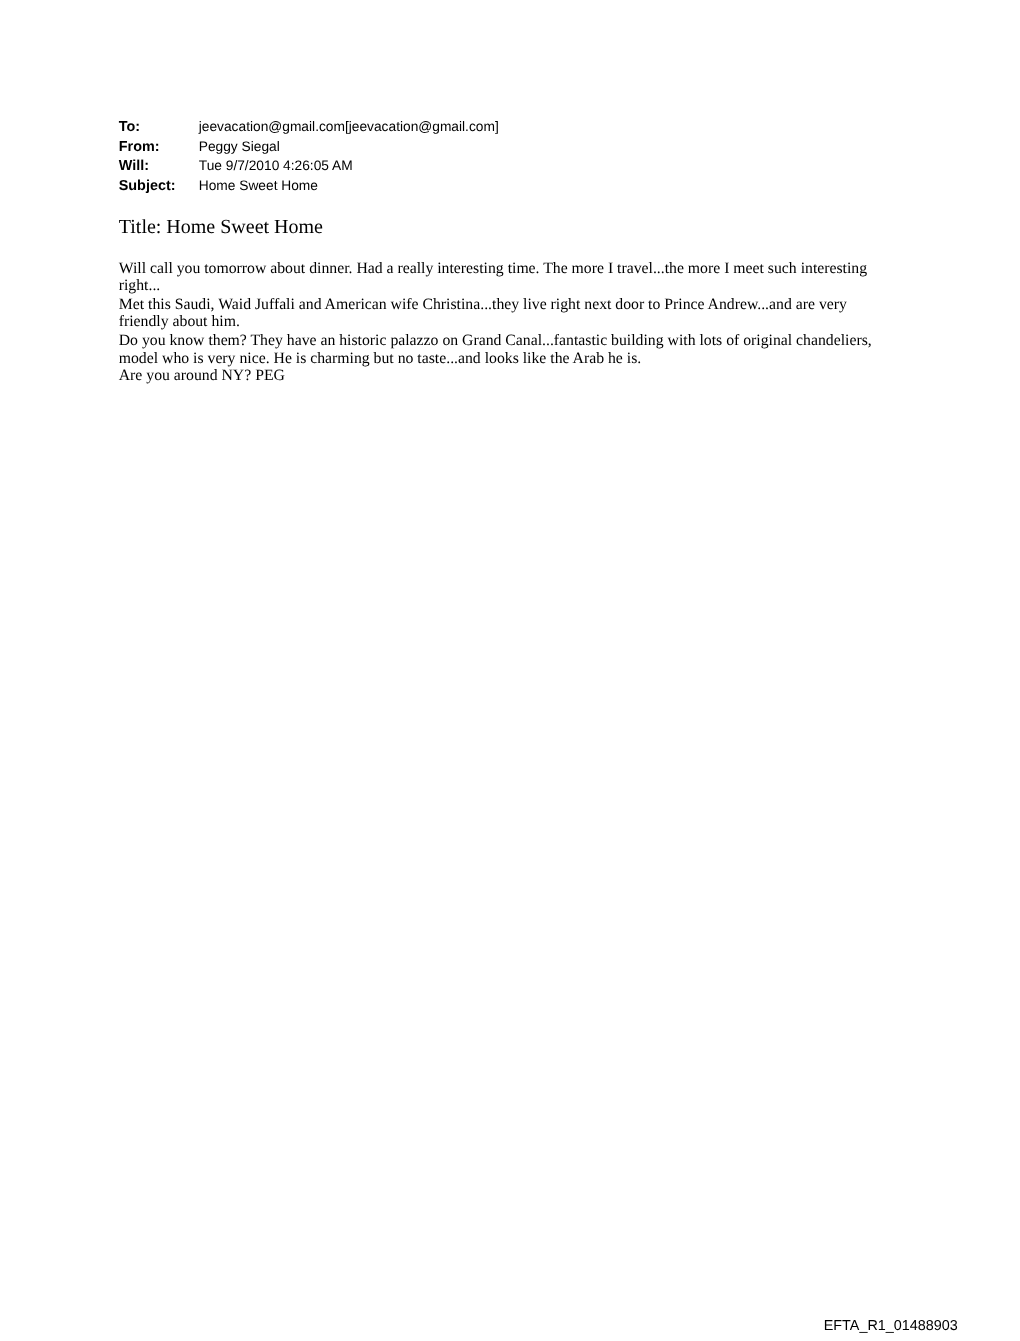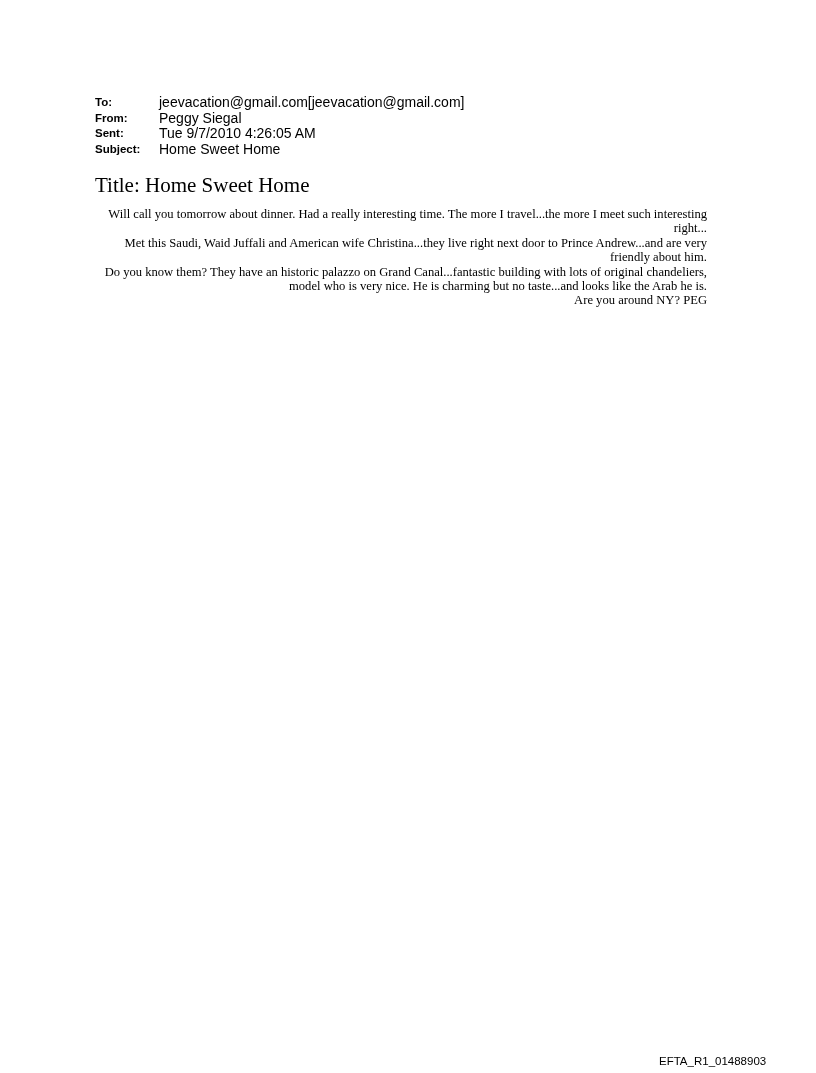--- a/index.html
+++ b/index.html
@@ -35,50 +35,49 @@
   .hdr-label {
     font-family: "Liberation Sans", sans-serif;
     font-size: 11.5px;
     font-weight: bold;
     width: 64px;
     flex: 0 0 64px;
     color: #000;
   }
   .hdr-value {
     font-family: "Liberation Sans", sans-serif;
-    font-size: 14px;
+    font-size: 11px;
     font-weight: normal;
     color: #000;
     white-space: nowrap;
   }
   
   .doc-title {
     position: absolute;
     left: 95px;
     top: 173px;
     font-family: "Liberation Serif", serif;
-    font-size: 21px;
+    font-size: 16px;
     color: #000;
     white-space: nowrap;
   }
   
   .body-text {
     position: absolute;
     left: 95px;
     top: 207px;
     width: 612px;
     font-family: "Liberation Serif", serif;
     font-size: 12.6px;
     line-height: 14.4px;
     color: #000;
   }
   .body-text p {
     margin: 0;
     padding: 0;
-    text-align: right;
   }
   
   .bates {
     position: absolute;
     left: 659px;
     top: 1055px;
     font-family: "Liberation Sans", sans-serif;
     font-size: 11.5px;
     color: #000;
     white-space: nowrap;
@@ -92,21 +91,21 @@
   <div class="email-header">
     <div class="hdr-row">
       <span class="hdr-label">To:</span>
       <span class="hdr-value">jeevacation@gmail.com[jeevacation@gmail.com]</span>
     </div>
     <div class="hdr-row">
       <span class="hdr-label">From:</span>
       <span class="hdr-value">Peggy Siegal</span>
     </div>
     <div class="hdr-row">
-      <span class="hdr-label">Sent:</span>
+      <span class="hdr-label">Will:</span>
       <span class="hdr-value">Tue 9/7/2010 4:26:05 AM</span>
     </div>
     <div class="hdr-row">
       <span class="hdr-label">Subject:</span>
       <span class="hdr-value">Home Sweet Home</span>
     </div>
   </div>
 
   <div class="doc-title">Title: Home Sweet Home</div>
 

